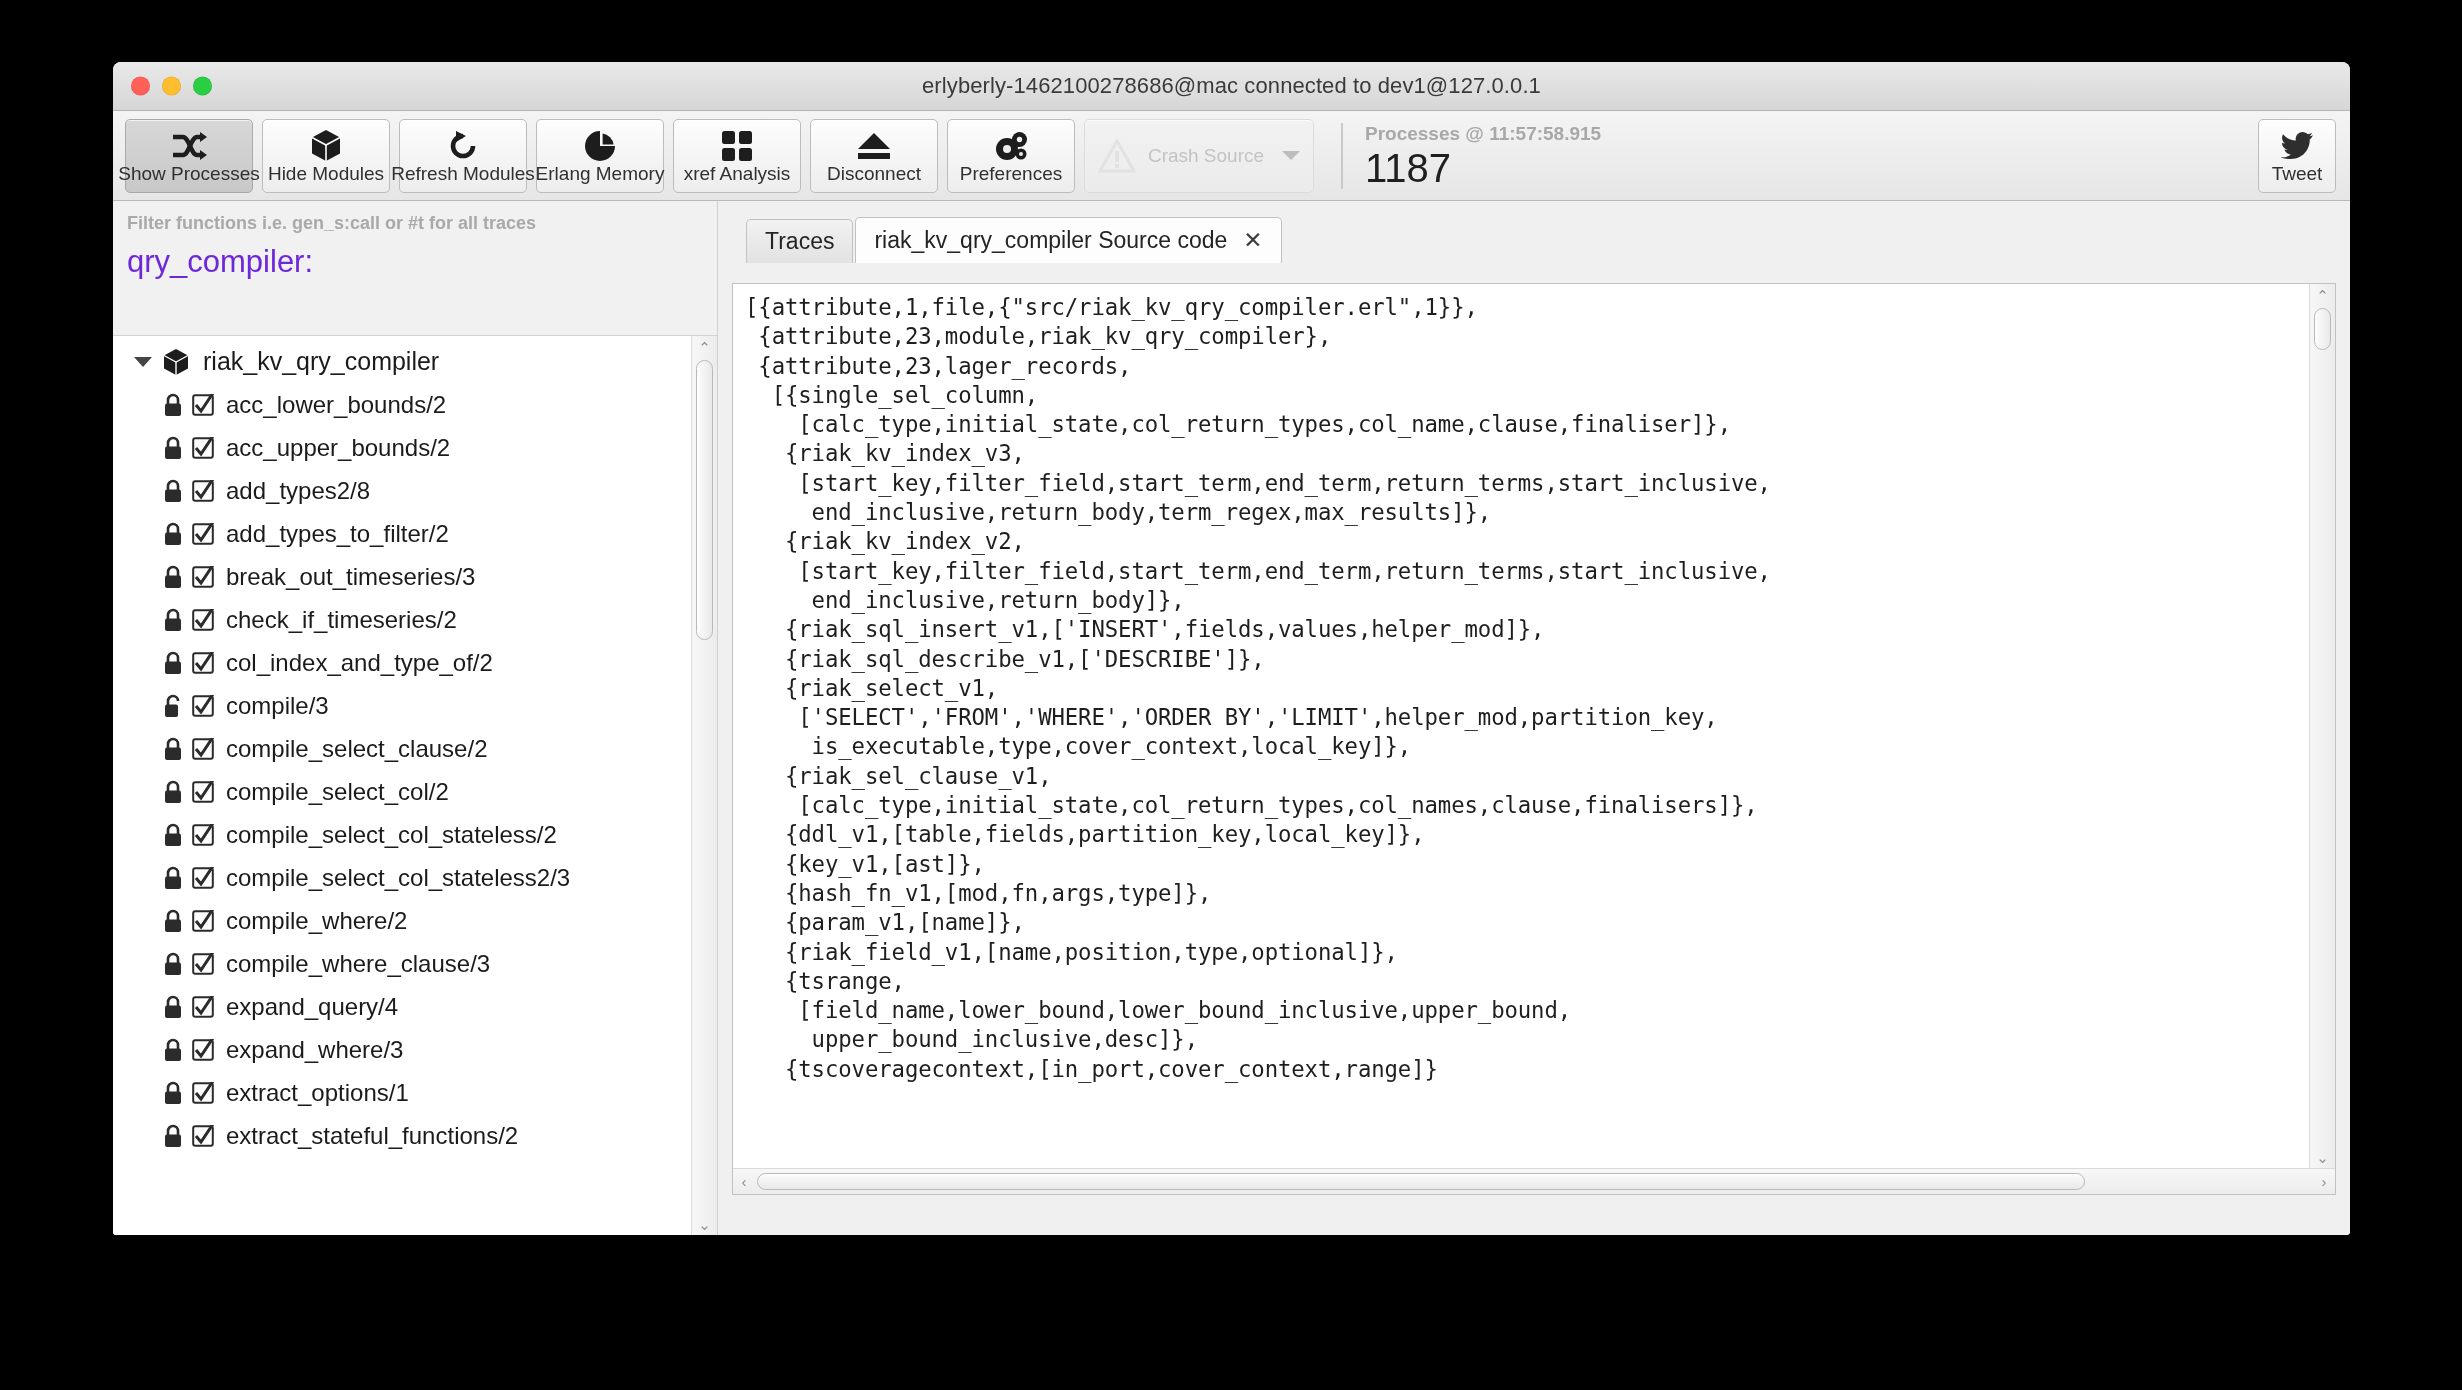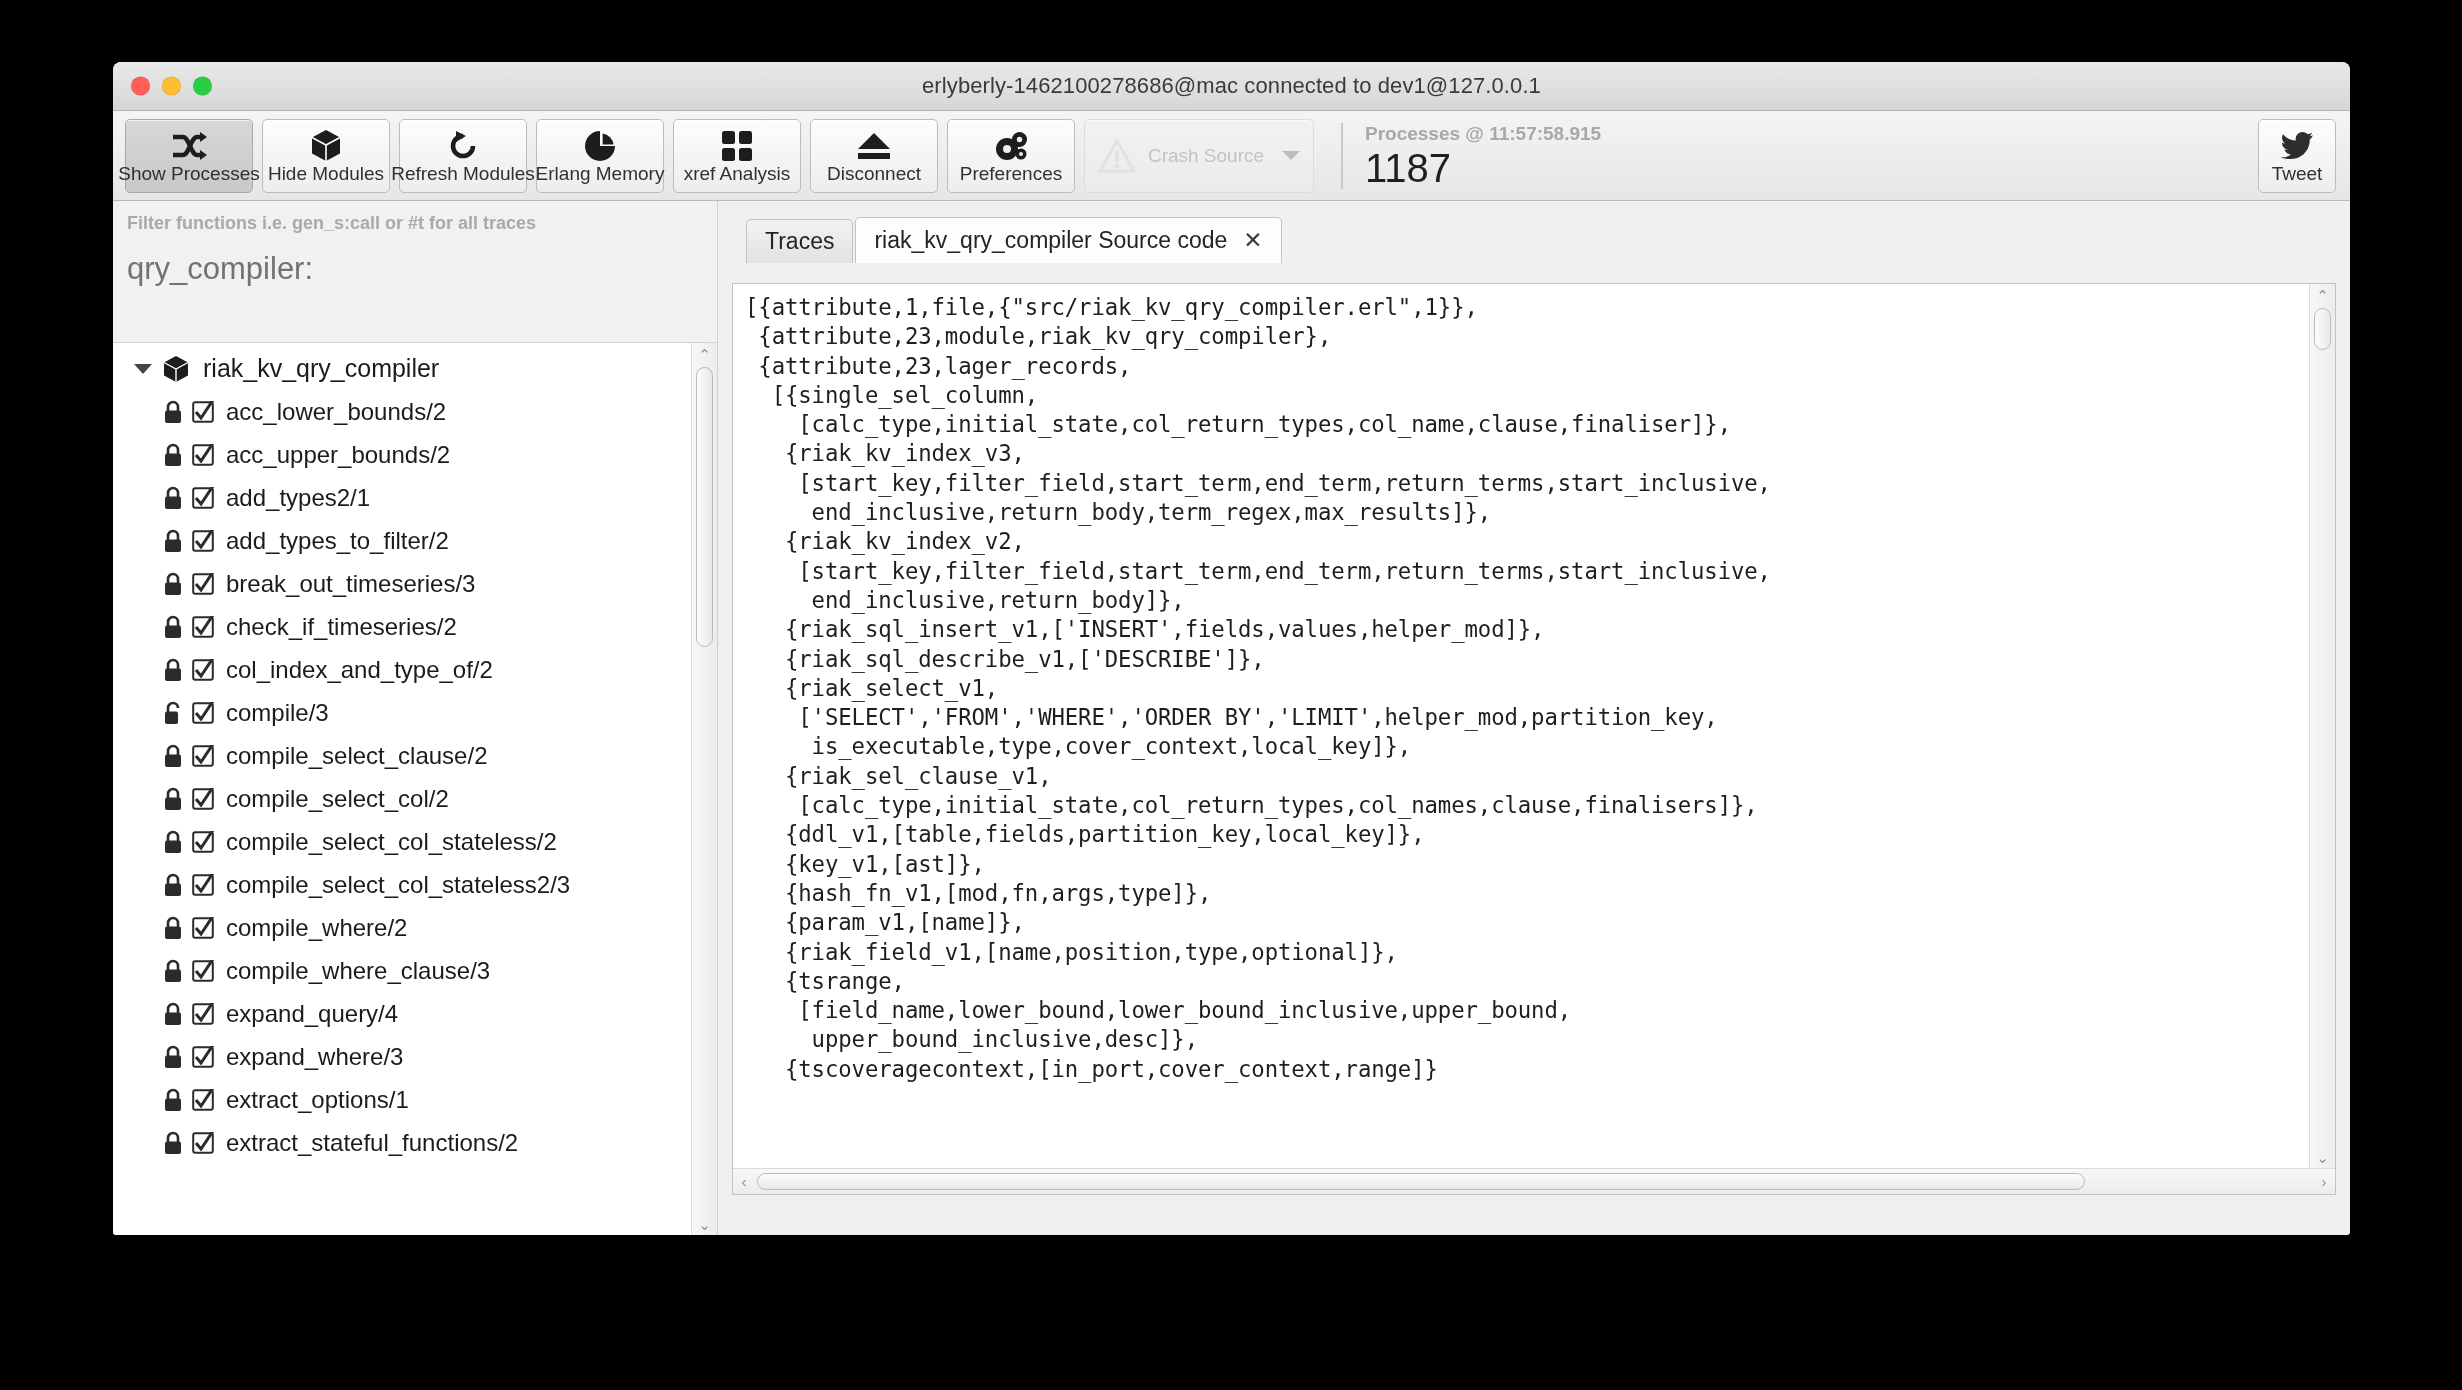--- a/index.html
+++ b/index.html
@@ -182,23 +182,23 @@
     background: #f1f1f1;
   }
   #filter-placeholder {
     font-size: 18px;
     color: #a9a9a9;
     font-weight: bold;
     line-height: 1.4;
   }
   #filter-value {
     font-size: 31px;
-    color: #737373;
+    color: #6d28d9;
     line-height: 1.45;
-    margin-top: 11px;
+    margin-top: 4px;
   }
   #tree-wrap {
     flex: 1 1 auto;
     display: flex;
     min-height: 0;
     background: #fff;
     border-top: 1px solid #d3d3d3;
   }
   #tree {
     flex: 1 1 auto;
@@ -546,21 +546,21 @@
                     <path d="M5 11 L5 7 A5 5 0 0 1 15 7 L15 11" fill="none" stroke="#2b2b2b" stroke-width="2.6"></path>
                     <rect x="2" y="10.5" width="16" height="12.5" rx="2" fill="#2b2b2b"></rect>
                   </svg>
                 </span>
                 <span class="chk-icon">
                   <svg width="22" height="22" viewBox="0 0 22 22">
                     <rect x="1.2" y="1.2" width="19.6" height="19.6" rx="2" fill="none" stroke="#2b2b2b" stroke-width="2"></rect>
                     <polyline points="4,11 9,17 21,-1" fill="none" stroke="#2b2b2b" stroke-width="3"></polyline>
                   </svg>
                 </span>
-                <span>add_types2/1</span>
+                <span>add_types2/8</span>
               </div>
               <div class="tree-row child">
                 <span class="lock-icon">
                   <svg width="20" height="24" viewBox="0 0 20 24">
                     <path d="M5 11 L5 7 A5 5 0 0 1 15 7 L15 11" fill="none" stroke="#2b2b2b" stroke-width="2.6"></path>
                     <rect x="2" y="10.5" width="16" height="12.5" rx="2" fill="#2b2b2b"></rect>
                   </svg>
                 </span>
                 <span class="chk-icon">
                   <svg width="22" height="22" viewBox="0 0 22 22">

